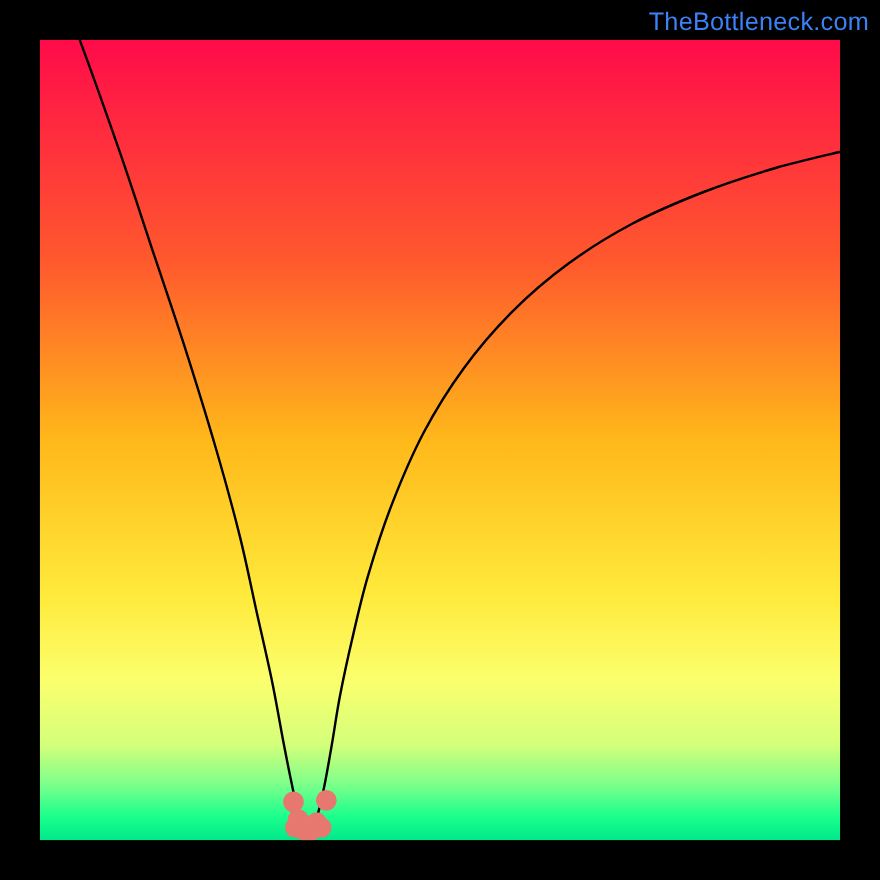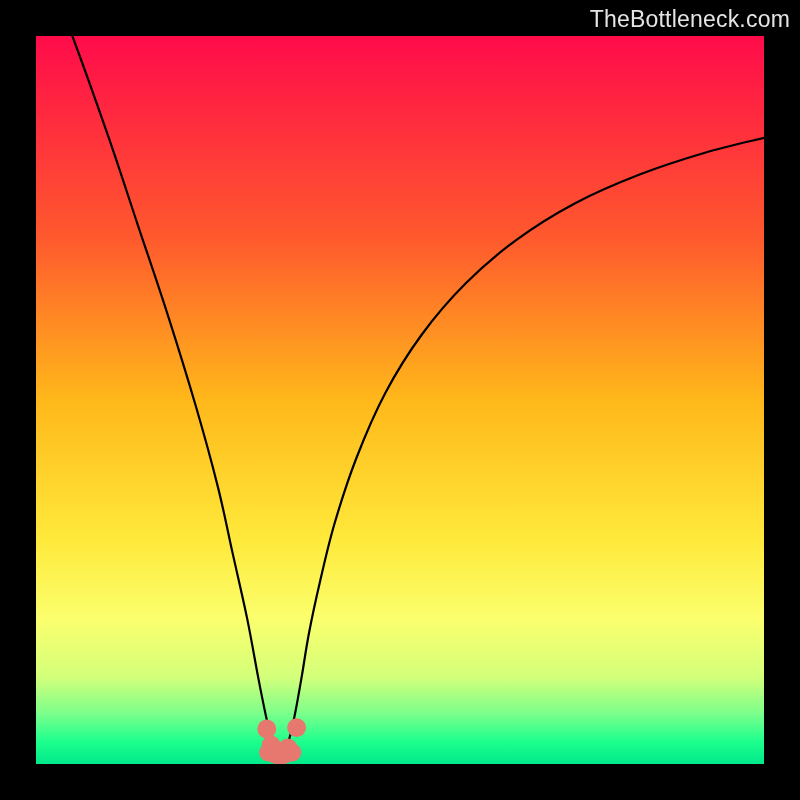--- a/index.html
+++ b/index.html
@@ -30,21 +30,21 @@
     display: block;
     width: 728px;
     height: 728px;
   }
   .watermark {
     position: absolute;
     top: 6px;
     right: 10px;
     font-family: Arial, Helvetica, sans-serif;
     font-size: 23px;
-    color: #e5e5e5;
+    color: #3b82f6;
     letter-spacing: 0.2px;
     user-select: none;
   }
 </style>
 </head>
 <body>
 
 <div class="frame">
   <div class="plot">
     <svg viewBox="0 0 728 728">

